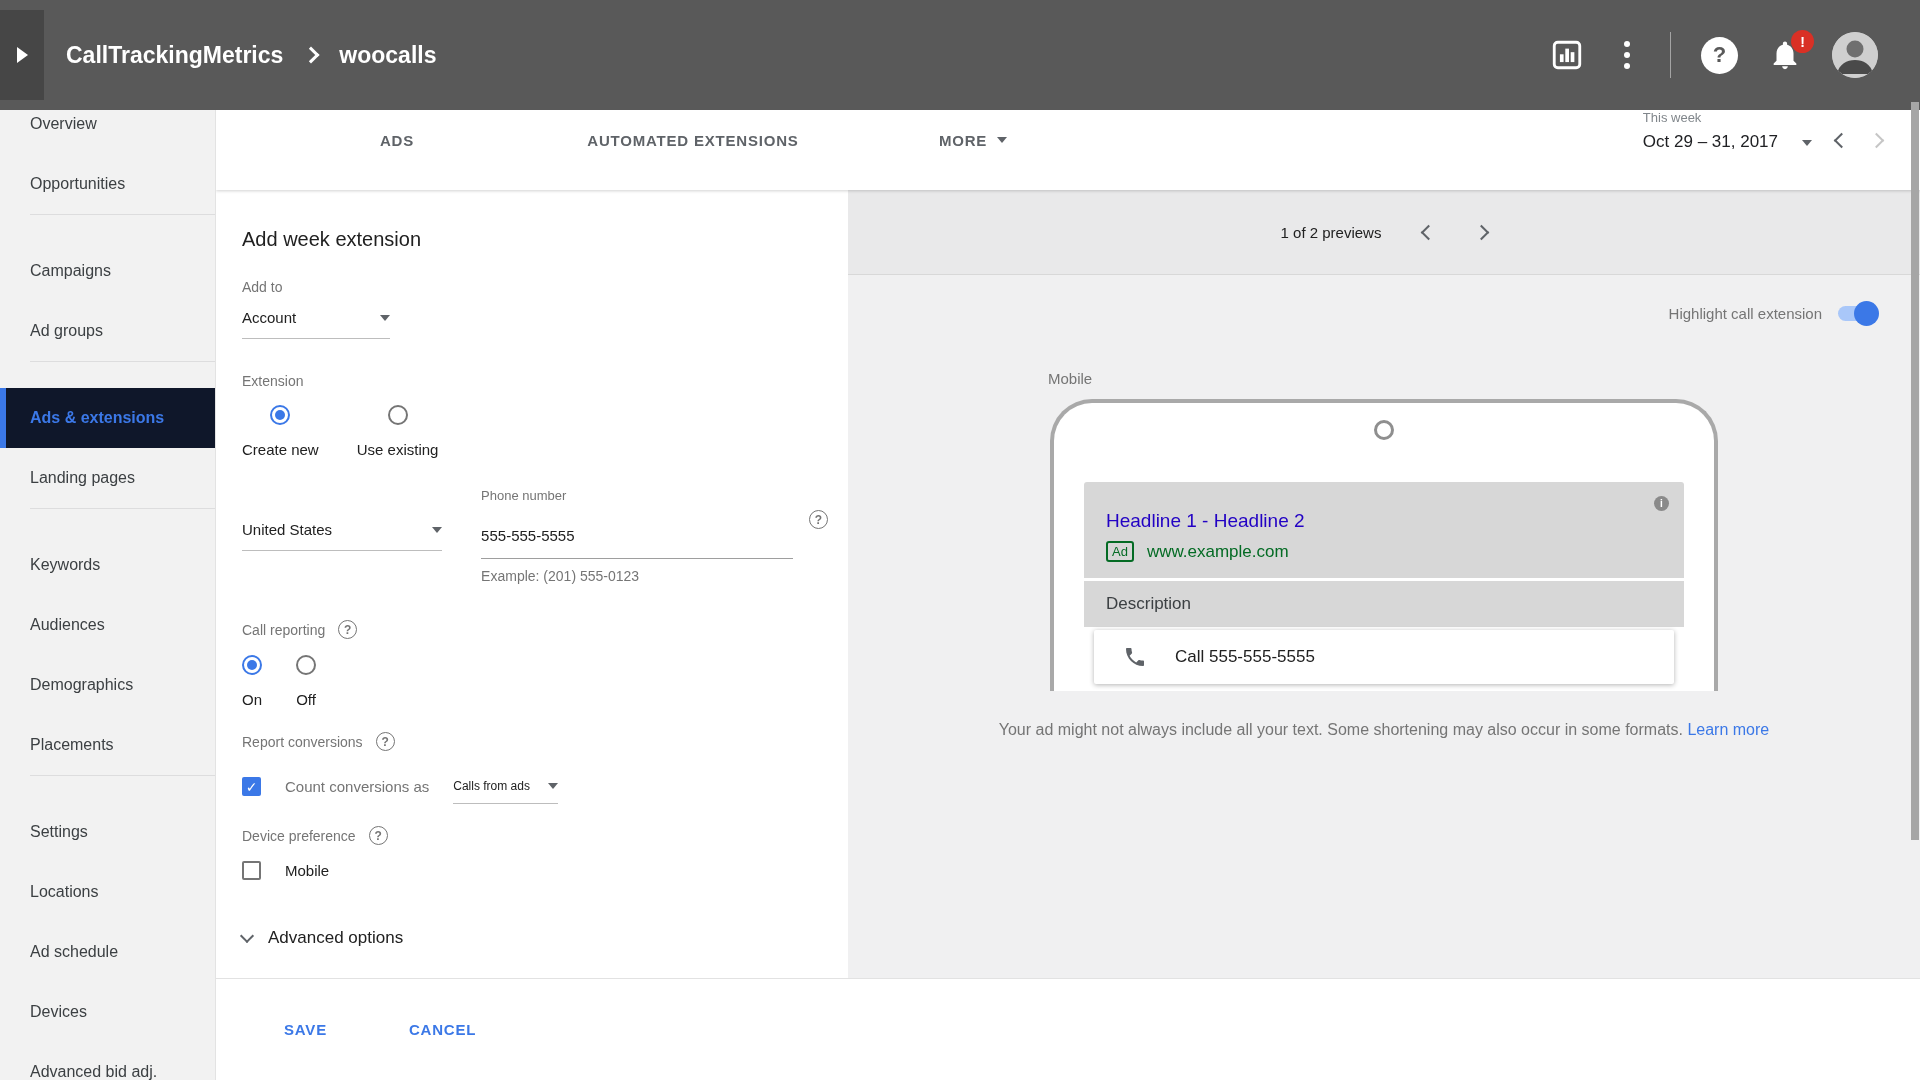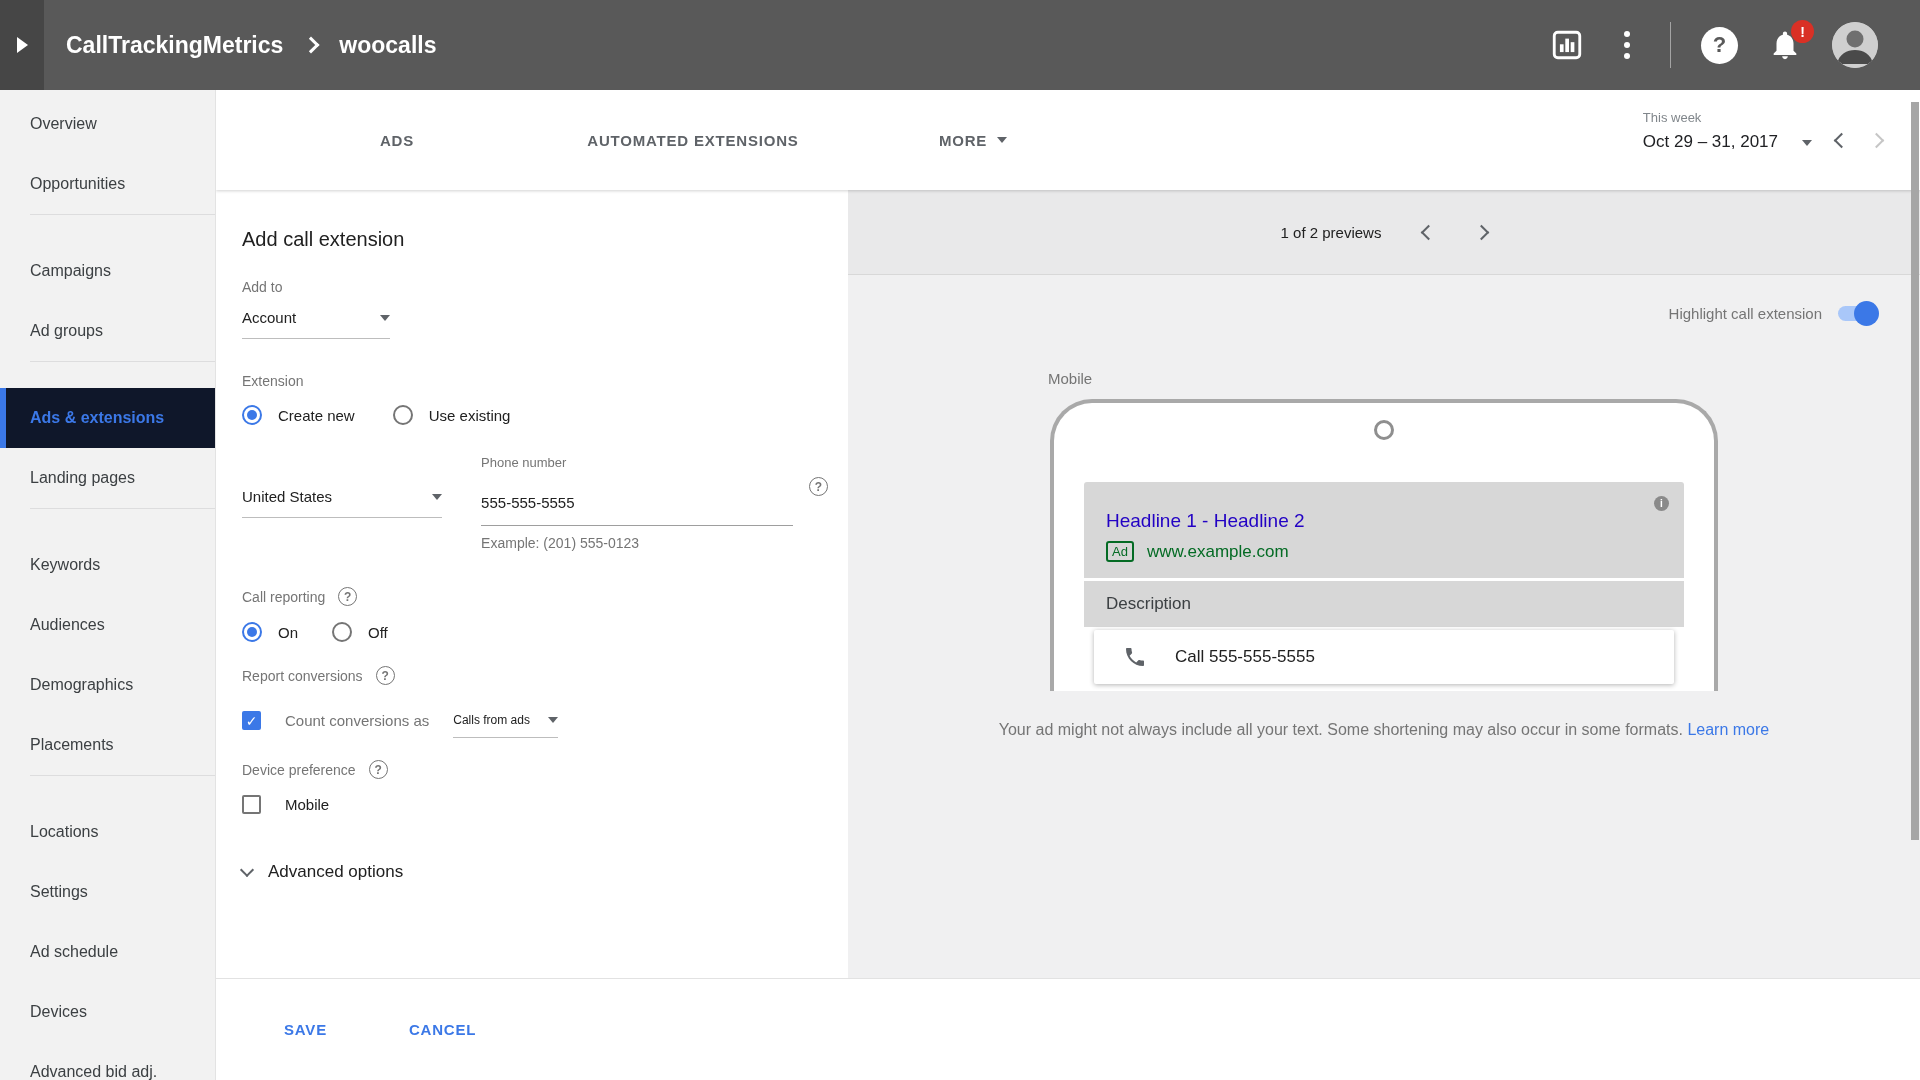--- a/index.html
+++ b/index.html
@@ -1,20 +1,20 @@
 <!DOCTYPE html>
 <html><head>
 <meta charset="utf-8">
 <style>
   * { margin:0; padding:0; box-sizing:border-box; }
   html,body { width:1920px; height:1080px; }
   body { font-family:"Liberation Sans", sans-serif; background:#fff; overflow:hidden; position:relative; }
 
   
-  .header { position:absolute; top:0; left:0; right:0; height:90px; background:#595959; display:flex; align-items:center; z-index:10; }
+  .header { position:absolute; top:0; left:0; right:0; height:110px; background:#595959; display:flex; align-items:center; z-index:10; }
   .header-square { width:44px; height:90px; background:#464646; display:flex; align-items:center; justify-content:center; flex:0 0 auto; cursor:pointer; }
   .play-tri { width:0; height:0; border-top:8px solid transparent; border-bottom:8px solid transparent; border-left:11px solid #fff; }
   .breadcrumb { display:flex; align-items:center; color:#fff; margin-left:22px; gap:20px; }
   .crumb { font-size:23px; font-weight:bold; cursor:pointer; }
   .crumb-sep { width:12px; height:12px; border-top:3px solid #fff; border-right:3px solid #fff; transform:rotate(45deg); margin:0 2px; }
   .header-actions { margin-left:auto; display:flex; align-items:center; gap:30px; padding-right:42px; }
   .icon-btn { cursor:pointer; display:flex; align-items:center; justify-content:center; }
   .kebab { display:flex; flex-direction:column; gap:5px; padding:4px 10px; }
   .kebab i { width:6px; height:6px; border-radius:50%; background:#fff; }
   .header-vdiv { width:1px; height:46px; background:rgba(255,255,255,.45); }
@@ -53,21 +53,21 @@
 
   
   .form-panel { width:632px; background:#fff; padding:26px 20px 0 26px; flex:0 0 auto; }
   .form-title { font-size:20px; color:#212121; margin-top:12px; }
   .f-label { font-size:14px; color:#757575; }
   .mt-addto { margin-top:28px; }
   .select-inline { margin-top:14px; display:flex; align-items:center; justify-content:space-between; font-size:15px; color:#212121; padding-bottom:12px; border-bottom:1px solid #bdbdbd; cursor:pointer; }
   .w-account { width:148px; }
   .mt-ext { margin-top:34px; }
   .radio-row { margin-top:16px; display:flex; align-items:center; gap:38px; }
-  .radio-opt { display:flex; align-items:center; gap:16px; font-size:15px; color:#212121; cursor:pointer; }
+  .radio-opt { display:flex; align-items:center; gap:16px; font-size:15px; color:#212121; cursor:pointer;flex-direction:column; }
   .radio { width:20px; height:20px; border-radius:50%; border:2px solid #757575; position:relative; flex:0 0 auto; }
   .radio.on { border-color:#3b78e7; }
   .radio.on::after { content:""; position:absolute; inset:3px; border-radius:50%; background:#3b78e7; }
   .phone-row { margin-top:30px; display:flex; align-items:flex-end; }
   .country-col { width:213px; margin-bottom:33px; }
   .phone-col { margin-left:39px; width:332px; }
   .phone-value { font-size:15px; color:#212121; margin-top:24px; padding-bottom:14px; border-bottom:1px solid #9e9e9e; cursor:text; }
   .phone-helper { font-size:14px; color:#757575; margin-top:9px; }
   .help-q { width:19px; height:19px; border:1.5px solid #757575; border-radius:50%; color:#757575; font-size:12px; font-weight:bold; display:inline-flex; align-items:center; justify-content:center; flex:0 0 auto; cursor:pointer; }
   .phone-help { margin-left:16px; margin-bottom:55px; }
@@ -169,22 +169,22 @@
     <div class="side-item">Ad groups</div>
     <div class="side-divider"></div>
     <div class="side-item selected">Ads &amp; extensions</div>
     <div class="side-item">Landing pages</div>
     <div class="side-divider"></div>
     <div class="side-item">Keywords</div>
     <div class="side-item">Audiences</div>
     <div class="side-item">Demographics</div>
     <div class="side-item">Placements</div>
     <div class="side-divider"></div>
+    <div class="side-item">Settings</div>
     <div class="side-item">Locations</div>
-    <div class="side-item">Settings</div>
     <div class="side-item">Ad schedule</div>
     <div class="side-item">Devices</div>
     <div class="side-item">Advanced bid adj.</div>
   </div>
 
 <div class="content">
 
   <div class="tabbar">
     <div class="tabs">
       <div class="tab tab-ads">ADS</div>
@@ -201,21 +201,21 @@
       </div>
       <span class="caret dr-caret"></span>
       <span class="chev chev-l"></span>
       <span class="chev chev-r"></span>
     </div>
   </div>
 
   <div class="main">
 
     <div class="form-panel">
-      <div class="form-title">Add call extension</div>
+      <div class="form-title">Add week extension</div>
 
       <div class="f-label mt-addto">Add to</div>
       <div class="select-inline w-account">
         <span>Account</span>
         <span class="caret"></span>
       </div>
 
       <div class="f-label mt-ext">Extension</div>
       <div class="radio-row">
         <div class="radio-opt">

